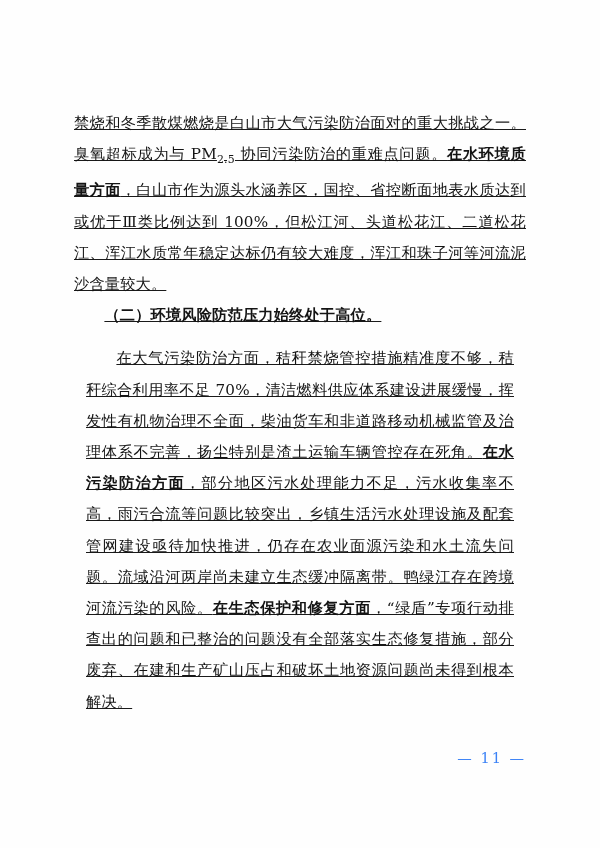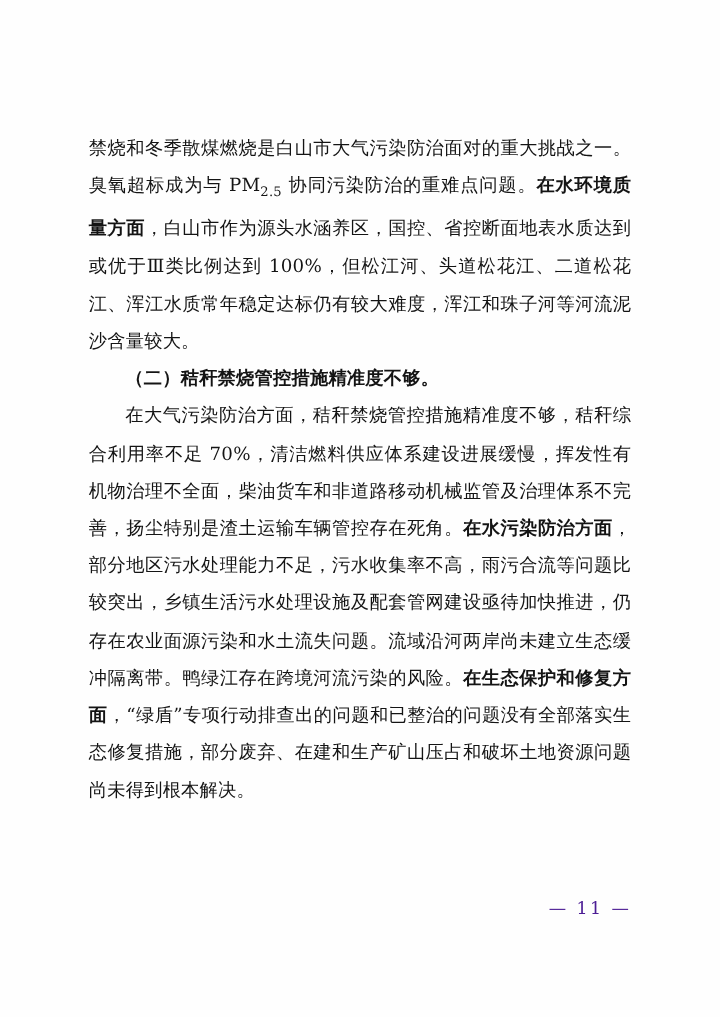--- a/index.html
+++ b/index.html
@@ -14,31 +14,32 @@
     color: #1a1a1a;
     overflow: hidden;
   }
   .page {
     position: relative;
     width: 600px;
     height: 848px;
     box-sizing: border-box;
     padding: 108px 74px 0 74px;
     background: #fefefe;
+    text-decoration: underline;
   }
   .body-text {
     font-size: 15.2px;
     line-height: 31.2px;
     text-align: justify;
     text-justify: inter-ideograph;
     letter-spacing: 0.2px;
     color: #141414;
   }
   p.para {
-    margin: 0;
+    margin: 12px;
     text-indent: 2em;
   }
   p.flush {
     margin: 0;
     text-indent: 0;
   }
   .bold {
     font-weight: 700;
   }
   .sub {
@@ -51,33 +52,33 @@
     font-weight: 700;
   }
   .page-number {
     position: absolute;
     left: 0;
     right: 74px;
     bottom: 82px;
     text-align: right;
     font-size: 14.5px;
     letter-spacing: 2px;
-    color: #4c1d95;
+    color: #3b82f6;
     font-family: "DejaVu Serif", "Liberation Serif", serif;
   }
 </style>
 </head>
 <body>
 
 <div class="page">
   <div class="body-text">
 
     <p class="flush"><span>禁烧和冬季散煤燃烧是白山市大气污染防治面对的重大挑战之一。臭氧超标成为与 PM</span><span class="sub">2.5</span><span> 协同污染防治的重难点问题。</span><span class="bold">在水环境质量方面</span><span>，白山市作为源头水涵养区，国控、省控断面地表水质达到或优于Ⅲ类比例达到 100%，但松江河、头道松花江、二道松花江、浑江水质常年稳定达标仍有较大难度，浑江和珠子河等河流泥沙含量较大。</span></p>
 
-    <p class="heading">（二）秸秆禁烧管控措施精准度不够。</p>
+    <p class="heading">（二）环境风险防范压力始终处于高位。</p>
 
     <p class="para"><span>在大气污染防治方面，秸秆禁烧管控措施精准度不够，秸秆综合利用率不足 70%，清洁燃料供应体系建设进展缓慢，挥发性有机物治理不全面，柴油货车和非道路移动机械监管及治理体系不完善，扬尘特别是渣土运输车辆管控存在死角。</span><span class="bold">在水污染防治方面</span><span>，部分地区污水处理能力不足，污水收集率不高，雨污合流等问题比较突出，乡镇生活污水处理设施及配套管网建设亟待加快推进，仍存在农业面源污染和水土流失问题。流域沿河两岸尚未建立生态缓冲隔离带。鸭绿江存在跨境河流污染的风险。</span><span class="bold">在生态保护和修复方面</span><span>，“绿盾”专项行动排查出的问题和已整治的问题没有全部落实生态修复措施，部分废弃、在建和生产矿山压占和破坏土地资源问题尚未得到根本解决。</span></p>
 
 
 
   </div>
 
   <div class="page-number">— 11 —</div>
 </div>
 

